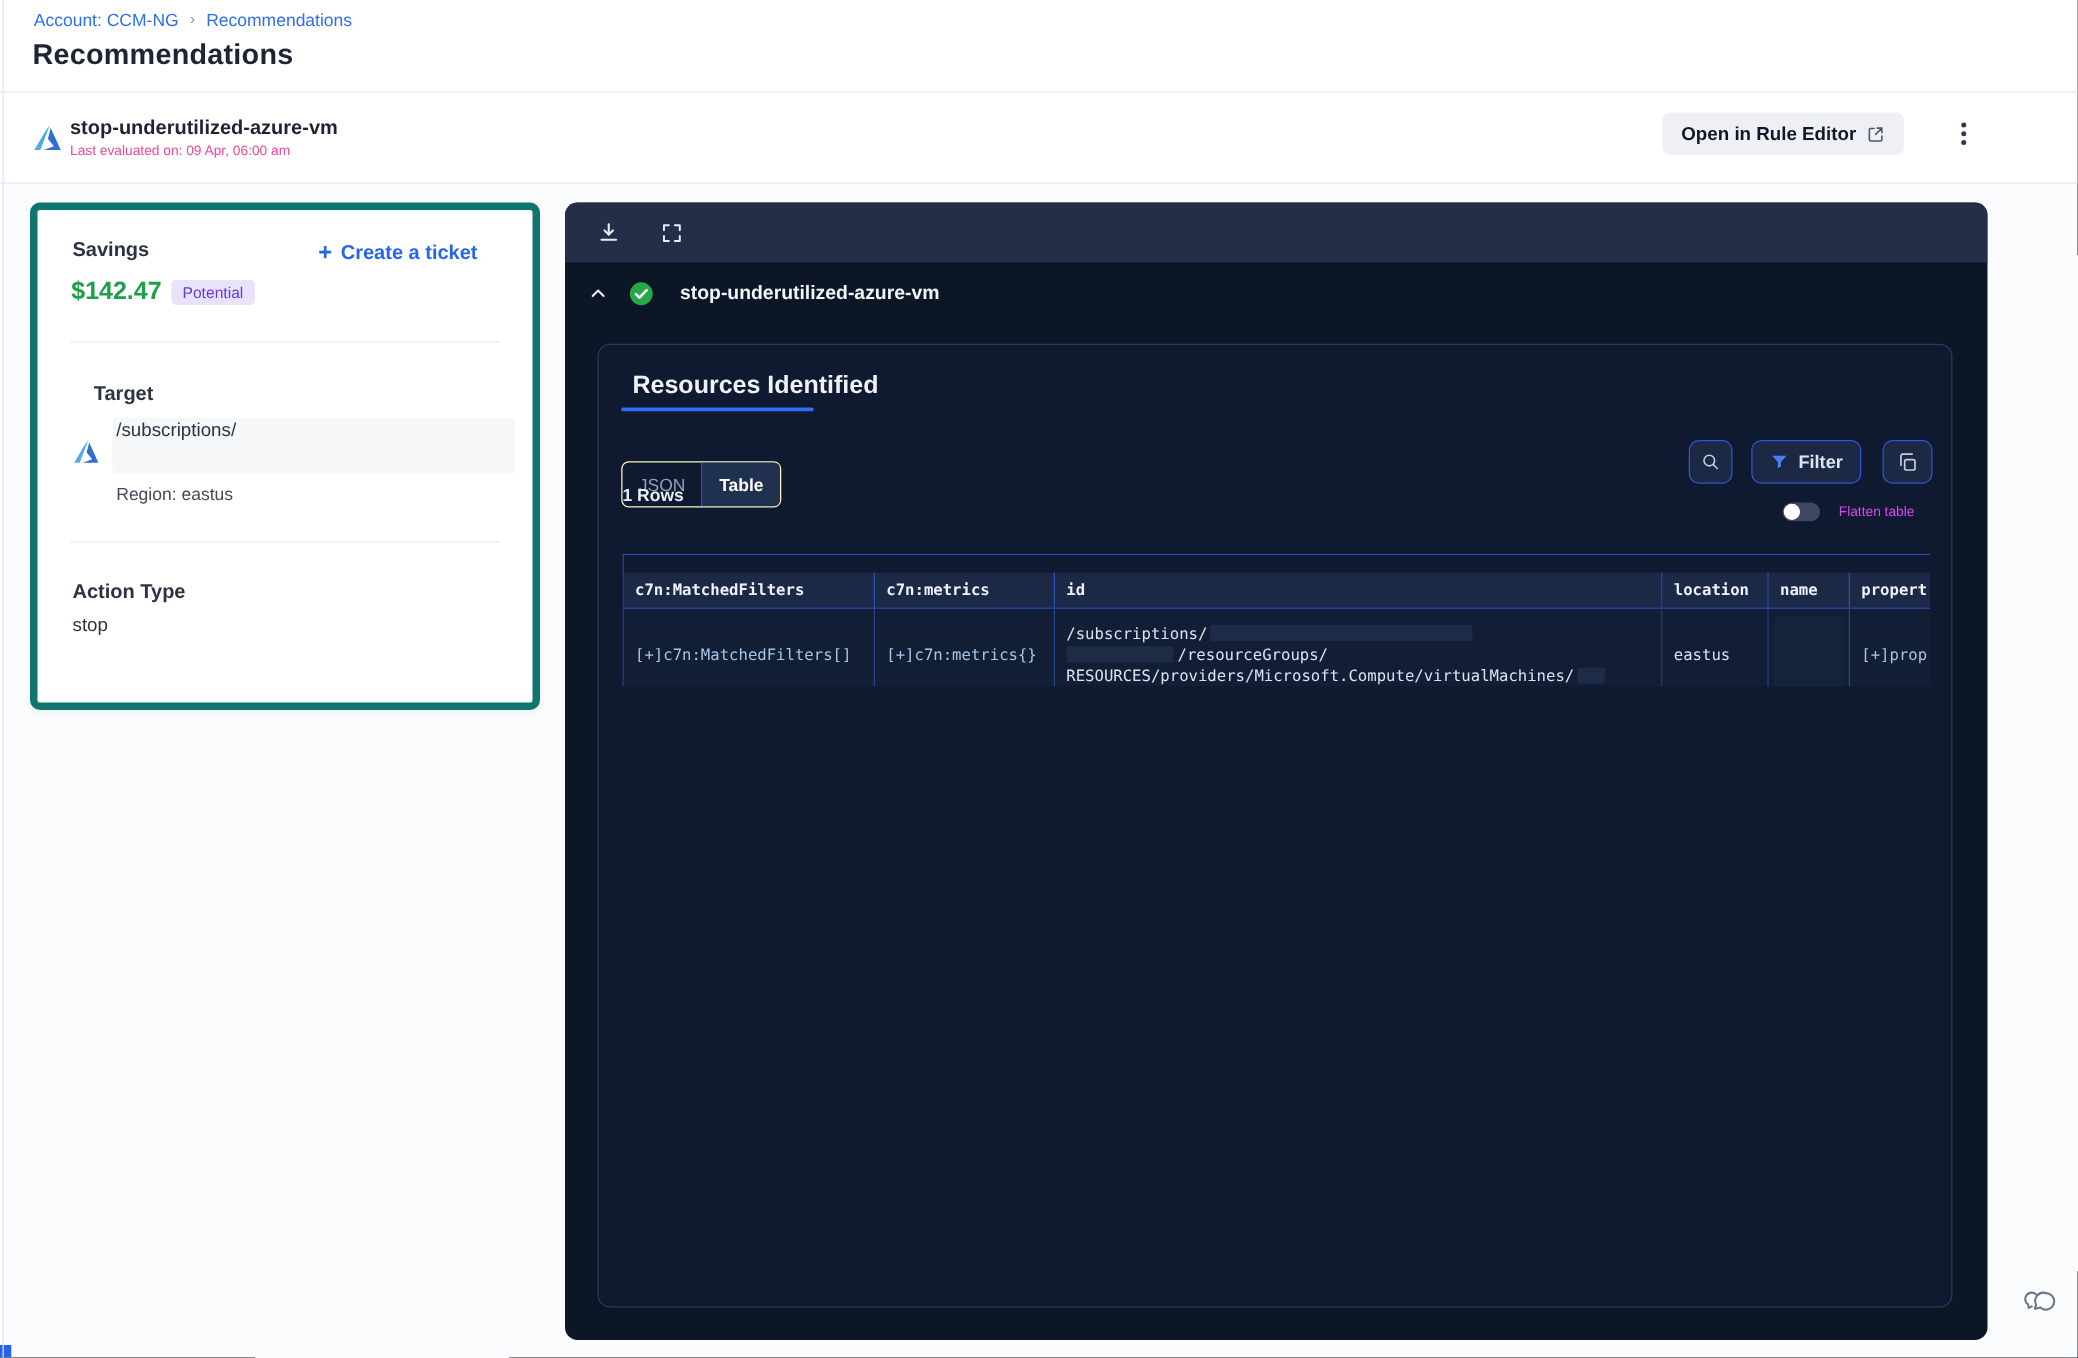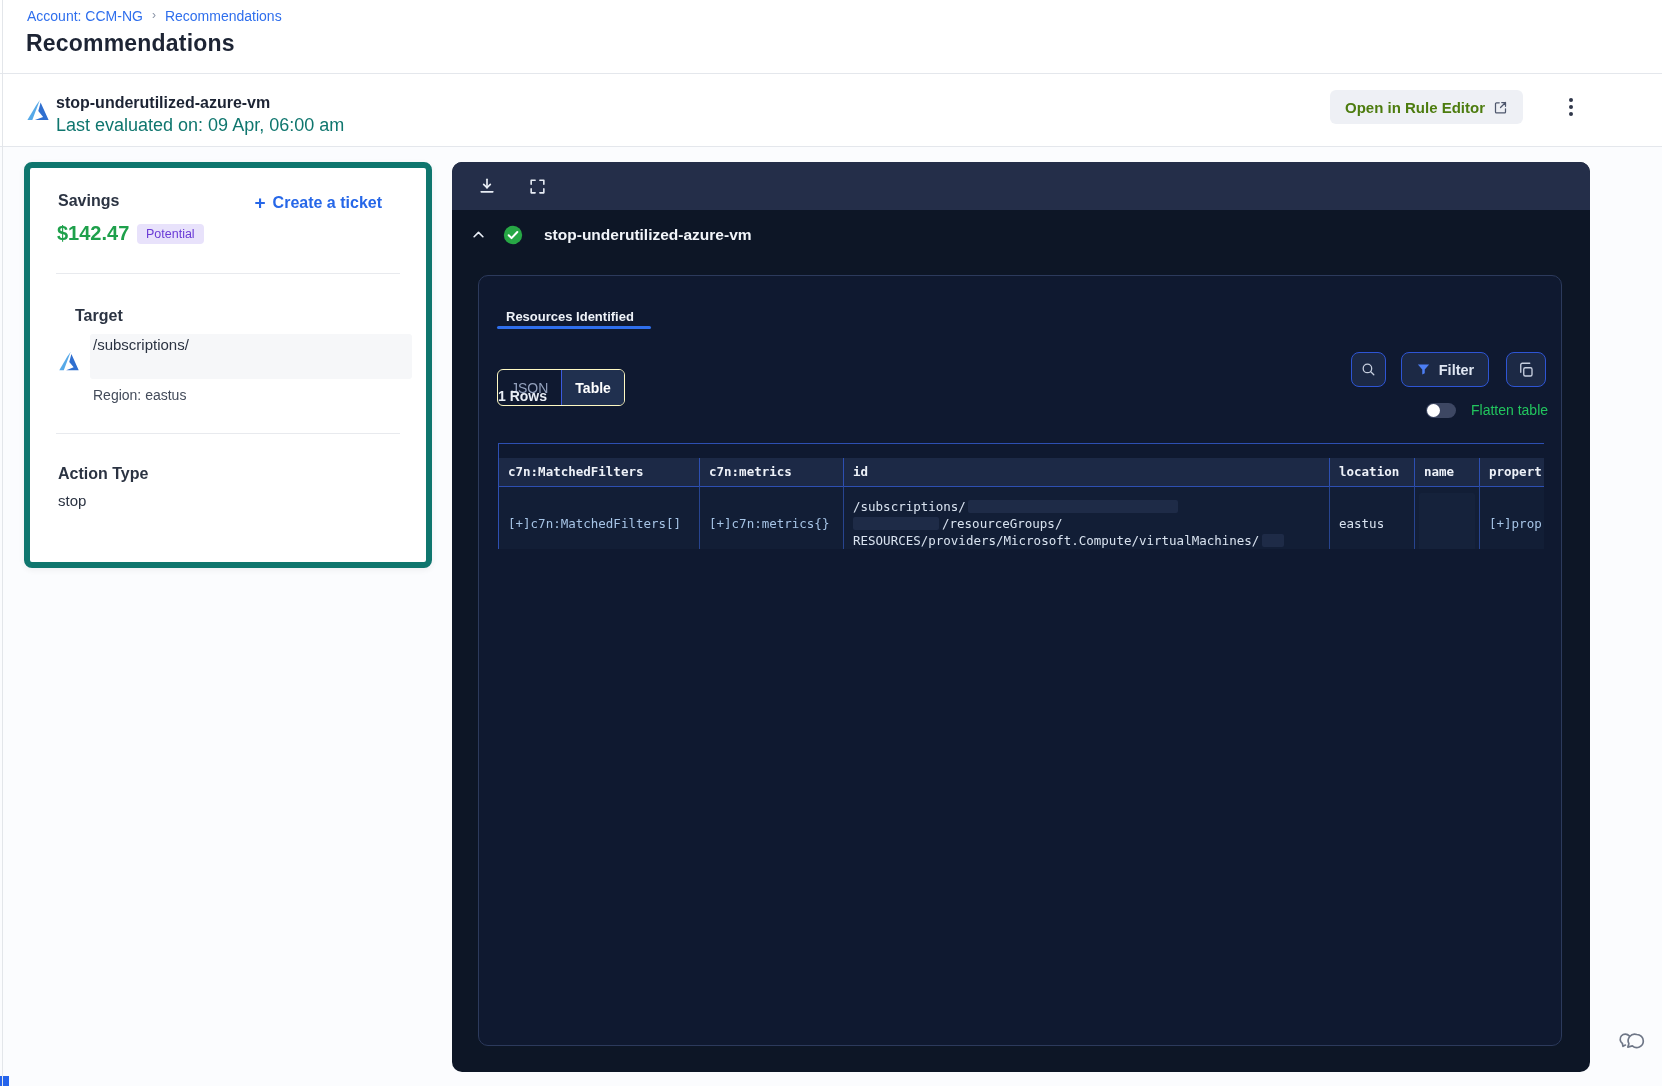--- a/index.html
+++ b/index.html
@@ -18,26 +18,26 @@
   .breadcrumb { position:absolute; left:27px; top:8px; display:flex; align-items:center; gap:9px; font-size:14px; }
   .breadcrumb a { color:#2f6fed; text-decoration:none; }
   .crumb-sep { color:#8a94a6; font-size:12px; transform:translateY(-1px); }
   .page-title { position:absolute; left:26px; top:30px; font-size:23px; font-weight:700; color:#1d2434; letter-spacing:.2px; }
   .divider-h { position:absolute; left:0; right:0; height:1px; background:#e4e7ec; }
   .div1 { top:73px; } .div2 { top:146px; }
 
   .rule-header { position:absolute; left:0; top:74px; right:0; height:72px; }
   .azure-logo { position:absolute; left:26px; top:24px; width:24px; height:24px; }
   .rule-name { position:absolute; left:56px; top:20px; font-size:16px; font-weight:700; color:#1d2434; }
-  .rule-sub { position:absolute; left:56px; top:41px; font-size:18px; color:#0f766e; }
+  .rule-sub { position:absolute; left:56px; top:41px; font-size:11px; color:#ec4899; }
   .open-editor-btn {
     position:absolute; left:1330px; top:16px; height:34px; padding:0 15px;
     display:flex; align-items:center; gap:8px;
     background:#eef0f5; border:none; border-radius:6px; cursor:pointer;
-    font-family:"Liberation Sans", sans-serif; font-size:15px; font-weight:700; color:#4d7c0f;
+    font-family:"Liberation Sans", sans-serif; font-size:15px; font-weight:700; color:#0f172a;
   }
   .kebab { position:absolute; left:1562px; top:18px; width:18px; height:30px; display:flex; flex-direction:column; align-items:center; justify-content:center; gap:3px; cursor:pointer; background:none; border:none; }
   .kebab i { width:4px; height:4px; border-radius:50%; background:#30374a; }
 
   
   .savings-card {
     position:absolute; left:24px; top:162px; width:408px; height:406px;
     background:#fff; border:6px solid #0f766e; border-radius:8px;
     box-shadow:0 2px 6px rgba(16,24,40,.06);
   }
@@ -66,42 +66,42 @@
   .tool-btn { background:none; border:none; cursor:pointer; width:22px; height:22px; display:flex; align-items:center; justify-content:center; }
   .panel-rule-row { position:absolute; left:16px; top:62px; display:flex; align-items:center; }
   .collapse-btn { background:none; border:none; cursor:pointer; width:20px; height:20px; display:flex; align-items:center; justify-content:center; }
   .status-check { margin-left:14px; width:22px; height:22px; }
   .panel-rule-name { margin-left:20px; font-size:15.5px; font-weight:700; color:#f2f5fa; }
 
   .inner-card {
     position:absolute; left:26px; top:113px; width:1084px; height:771px;
     background:#0f1930; border:1px solid #2c3a5c; border-radius:10px;
   }
-  .tab-label { position:absolute; left:27px; top:21px; font-size:13px; font-weight:700; color:#eef2f8; cursor:pointer;margin-top:12px; }
+  .tab-label { position:absolute; left:27px; top:21px; font-size:20px; font-weight:700; color:#eef2f8; cursor:pointer; }
   .tab-underline { position:absolute; left:18px; top:50px; width:154px; height:3px; background:#2f6fed; border-radius:2px; }
 
   .view-toggle { position:absolute; left:18px; top:76px; display:flex; height:37px; border:1px solid #fef9c3; border-radius:6px; overflow:hidden;margin-top:17px; }
   .seg { border:none; cursor:pointer; padding:0 13px; font-family:"Liberation Sans", sans-serif; font-size:14px; display:flex; align-items:center; }
   .seg-json { background:transparent; color:#93a0bc; border-right:1px solid #3b5ae0; }
   .seg-table { background:#20304f; color:#ffffff; font-weight:700; }
 
   .icon-btn {
     position:absolute; top:76px; height:35px;
     background:#1c2945; border:1.5px solid #2e55d4; border-radius:8px; cursor:pointer;
     display:flex; align-items:center; justify-content:center; gap:8px;
   }
   .btn-search { left:872px; width:35px; }
   .btn-filter { left:922px; width:88px; font-family:"Liberation Sans", sans-serif; font-size:14.5px; font-weight:700; color:#dfe6f2; }
   .btn-copy  { left:1027px; width:40px; }
 
   .rows-count { position:absolute; left:19px; top:112px; font-size:14px; font-weight:700; color:#e8edf5; }
   .flatten-wrap { position:absolute; left:947px; top:126px; display:flex; align-items:center; gap:15px; }
   .switch { position:relative; width:30px; height:15px; background:#3d4763; border-radius:8px; border:none; cursor:pointer; }
   .switch .knob { position:absolute; left:1px; top:1px; width:13px; height:13px; background:#ffffff; border-radius:50%; }
-  .flatten-label { font-size:14px; color:#22c55e; }
+  .flatten-label { font-size:11px; color:#d946ef; }
 
   
   .table-clip { position:absolute; left:19px; top:167px; width:1046px; height:106px; overflow:hidden; }
   .res-table { width:1183px; font-family:"DejaVu Sans Mono", monospace; border:1px solid #2d4fb2; }
   .t-row { display:grid; grid-template-columns:201px 144px 486px 85px 65px 200px; }
   .th {
     background:#1c2946; color:#edf1f8; font-size:12.5px; font-weight:700;
     height:28px; line-height:27px; padding-left:9px;
     border-right:1px solid #2d4fb2; white-space:nowrap; overflow:hidden;margin-top:14px;
   }

